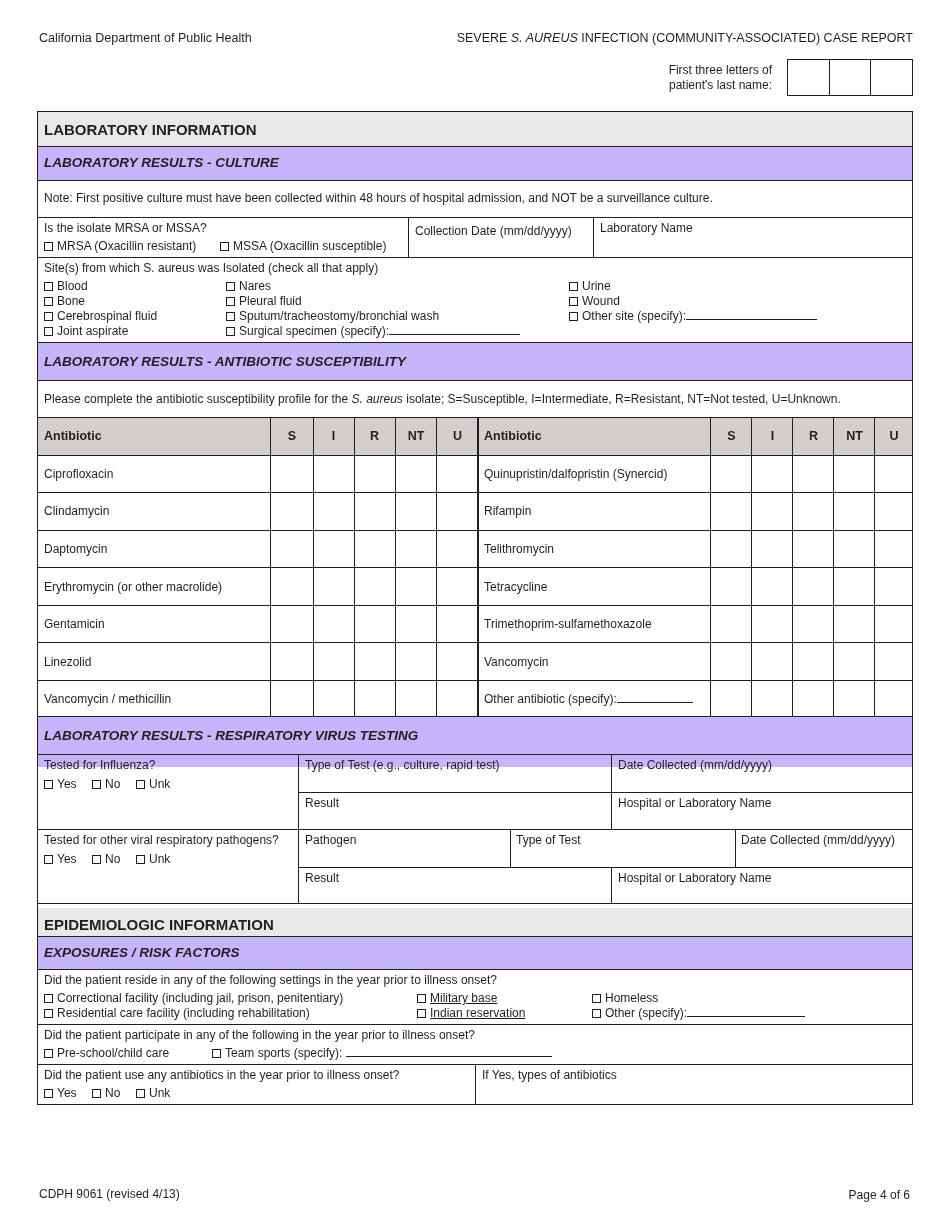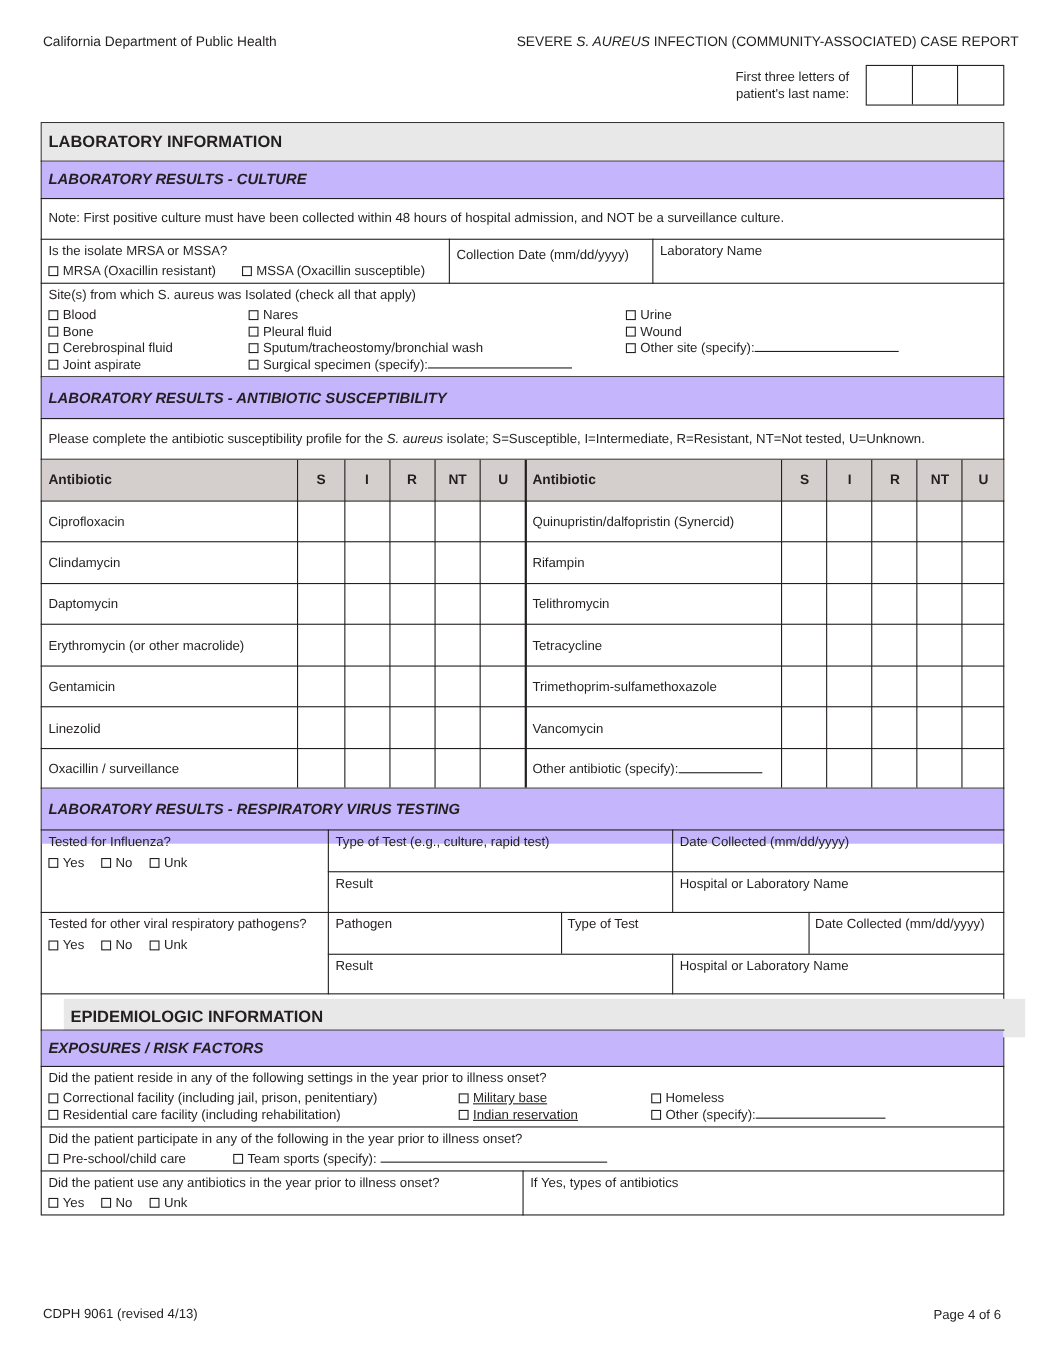--- a/index.html
+++ b/index.html
@@ -14,21 +14,21 @@
   .cb { display:inline-block; width:9px; height:9px; border:1px solid #231f20; box-sizing:border-box; margin-right:4px; vertical-align:-1px; }
   .opt { position:absolute; font-size:12px; white-space:nowrap; }
   .lbl { position:absolute; font-size:12px; white-space:nowrap; }
   .txt { position:absolute; font-size:12px; white-space:nowrap; }
   .blank { display:inline-block; border-bottom:1px solid #231f20; height:10px; vertical-align:baseline; }
 </style>
 </head>
 <body>
 
 <div class="txt" style="left:39px;top:31px;font-size:12.5px;">California Department of Public Health</div>
-<div class="txt" style="right:24px;top:31px;font-size:12.5px;"><span>SEVERE </span><i>S. AUREUS</i><span> INFECTION (COMMUNITY-ASSOCIATED) CASE REPORT</span></div>
+<div class="txt" style="right:37px;top:31px;font-size:12.5px;"><span>SEVERE </span><i>S. AUREUS</i><span> INFECTION (COMMUNITY-ASSOCIATED) CASE REPORT</span></div>
 <div class="txt" style="right:178px;top:63px;text-align:right;font-size:12px;line-height:15px;">
     <div>First three letters of</div>
     <div>patient's last name:</div>
   </div>
 <div class="box" style="left:787px;top:59px;width:126px;height:37px;border:1px solid #231f20;display:flex;">
   <div style="flex:1;border-right:1px solid #231f20;"></div>
   <div style="flex:1;border-right:1px solid #231f20;"></div>
   <div style="flex:1;"></div>
 </div>
 
@@ -109,21 +109,21 @@
 <div class="vl" style="left:792px;top:418px;height:298px;"></div>
 <div class="vl" style="left:833px;top:418px;height:298px;"></div>
 <div class="vl" style="left:874px;top:418px;height:298px;"></div>
 
 <div class="txt" style="left:44px;top:467px;">Ciprofloxacin</div>
 <div class="txt" style="left:44px;top:504px;">Clindamycin</div>
 <div class="txt" style="left:44px;top:542px;">Daptomycin</div>
 <div class="txt" style="left:44px;top:580px;">Erythromycin (or other macrolide)</div>
 <div class="txt" style="left:44px;top:617px;">Gentamicin</div>
 <div class="txt" style="left:44px;top:655px;">Linezolid</div>
-<div class="txt" style="left:44px;top:692px;">Oxacillin / surveillance</div>
+<div class="txt" style="left:44px;top:692px;">Vancomycin / methicillin</div>
 
 <div class="txt" style="left:484px;top:467px;">Quinupristin/dalfopristin (Synercid)</div>
 <div class="txt" style="left:484px;top:504px;">Rifampin</div>
 <div class="txt" style="left:484px;top:542px;">Telithromycin</div>
 <div class="txt" style="left:484px;top:580px;">Tetracycline</div>
 <div class="txt" style="left:484px;top:617px;">Trimethoprim-sulfamethoxazole</div>
 <div class="txt" style="left:484px;top:655px;">Vancomycin</div>
 <div class="txt" style="left:484px;top:692px;"><span>Other antibiotic (specify):</span><span class="blank" style="width:76px;"></span></div>
 
 <div class="box hdr2" style="left:38px;top:717px;width:874px;height:50px;padding:11px 0 0 6px;">LABORATORY RESULTS - RESPIRATORY VIRUS TESTING</div>
@@ -152,21 +152,21 @@
 <div class="vl" style="left:510px;top:829px;height:38px;"></div>
 <div class="lbl" style="left:516px;top:833px;">Type of Test</div>
 <div class="vl" style="left:735px;top:829px;height:38px;"></div>
 <div class="lbl" style="left:741px;top:833px;">Date Collected (mm/dd/yyyy)</div>
 <div class="hl" style="left:298px;top:867px;width:615px;"></div>
 <div class="lbl" style="left:305px;top:871px;">Result</div>
 <div class="vl" style="left:611px;top:867px;height:37px;"></div>
 <div class="lbl" style="left:618px;top:871px;">Hospital or Laboratory Name</div>
 <div class="hl" style="left:37px;top:903px;width:876px;"></div>
 
-<div class="box hdr1" style="left:38px;top:908px;width:874px;height:35px;padding:8px 0 0 6px;margin-left:20px;">EPIDEMIOLOGIC INFORMATION</div>
+<div class="box hdr1" style="left:38px;top:908px;width:874px;height:35px;padding:8px 0 0 6px;">EPIDEMIOLOGIC INFORMATION</div>
 <div class="hl" style="left:37px;top:936px;width:876px;"></div>
 <div class="box hdr2" style="left:38px;top:937px;width:874px;height:33px;padding:8px 0 0 6px;">EXPOSURES / RISK FACTORS</div>
 <div class="hl" style="left:37px;top:969px;width:876px;"></div>
 
 <div class="lbl" style="left:44px;top:973px;">Did the patient reside in any of the following settings in the year prior to illness onset?</div>
 <div class="opt" style="left:44px;top:991px;"><span class="cb"></span><span>Correctional facility (including jail, prison, penitentiary)</span></div>
 <div class="opt" style="left:44px;top:1006px;"><span class="cb"></span><span>Residential care facility (including rehabilitation)</span></div>
 <div class="opt" style="left:417px;top:991px;text-decoration:underline;"><span class="cb"></span><span>Military base</span></div>
 <div class="opt" style="left:417px;top:1006px;text-decoration:underline;"><span class="cb"></span><span>Indian reservation</span></div>
 <div class="opt" style="left:592px;top:991px;"><span class="cb"></span><span>Homeless</span></div>

